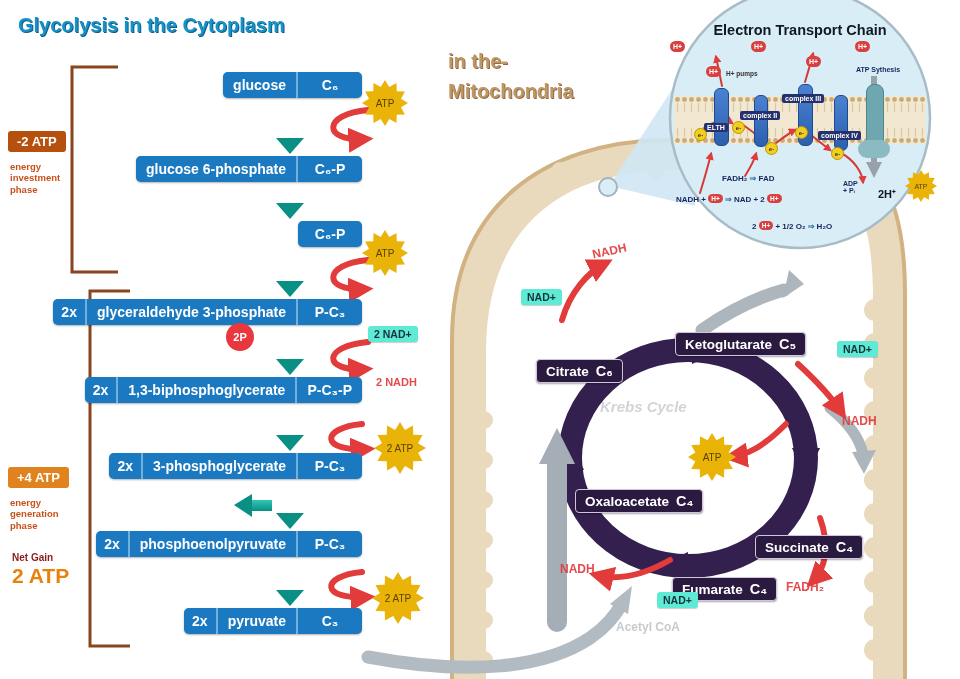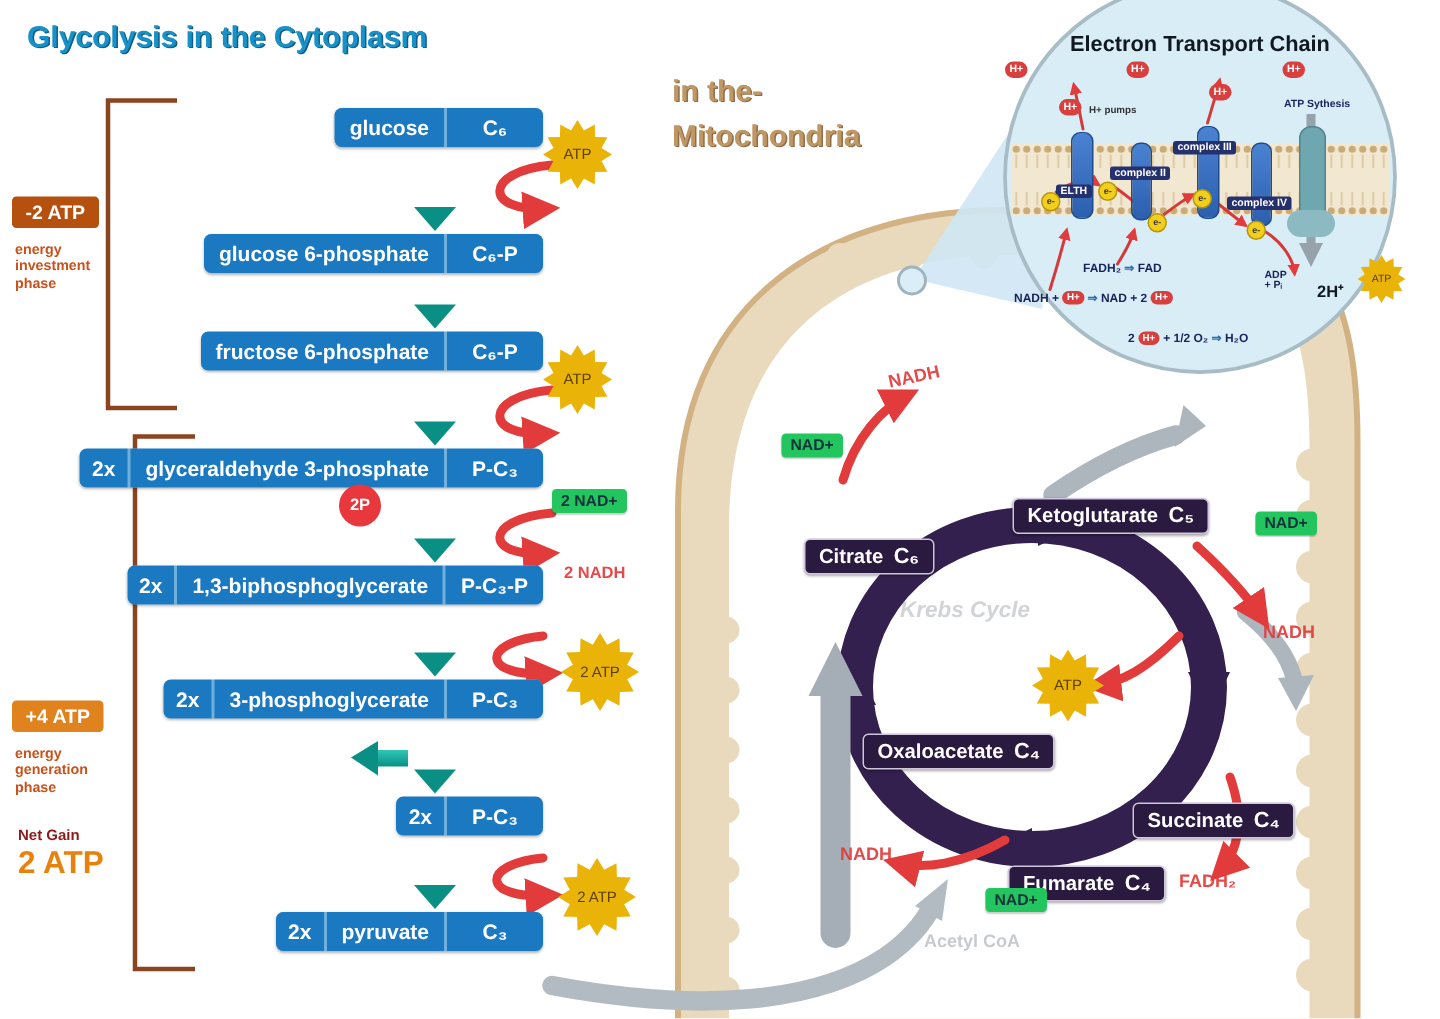--- a/index.html
+++ b/index.html
@@ -27,21 +27,21 @@
   .title-gly{position:absolute;left:18px;top:14px;font-size:20px;font-weight:bold;
              color:#1791c8;text-shadow:1px 1px 0 #0e5e86;}
   .title-mito{position:absolute;font-size:20px;font-weight:bold;color:#b5854b;
               text-shadow:1px 1px 0 #7d5428;opacity:.85;}
 
   .sidebox{position:absolute;color:#fff;font-weight:bold;font-size:13px;
            padding:3px 9px;border-radius:3px;}
   .note{position:absolute;font-size:9.5px;font-weight:bold;color:#c9511a;
         line-height:1.2;white-space:pre-line;}
 
-  .chip-cyan{position:absolute;background:#22c55e;color:#14323c;font-weight:bold;
+  .chip-cyan{position:absolute;background:#5eead4;color:#14323c;font-weight:bold;
              font-size:10.5px;padding:2px 6px;border-radius:3px;box-shadow:0 1px 1px rgba(0,0,0,.2);}
   .redlbl{position:absolute;color:#e23b3b;font-weight:bold;font-size:12px;opacity:.92;}
 
   .p2{position:absolute;width:28px;height:28px;border-radius:50%;background:#e8373d;
       color:#fff;font-weight:bold;font-size:11px;display:flex;align-items:center;justify-content:center;}
 
   
   .kbox{position:absolute;display:flex;align-items:baseline;gap:7px;background:#2a1a3f;
         border:1.5px solid #cfc6dd;border-radius:4px;color:#fff;font-weight:bold;
         font-size:13.5px;padding:3px 9px;white-space:nowrap;box-shadow:0 1px 2px rgba(0,0,0,.35);}
@@ -207,40 +207,40 @@
 
   <div class="grow" style="right:598px;top:72px;">
     <span class="gseg">glucose</span>
     <span class="gseg f">C₆</span>
   </div>
   <div class="grow" style="right:598px;top:156px;">
     <span class="gseg">glucose 6-phosphate</span>
     <span class="gseg f">C₆-P</span>
   </div>
   <div class="grow" style="right:598px;top:221px;">
-    <span class="gseg">fructose 6-phosphate</span>
     <span class="gseg f">C₆-P</span>
   </div>
   <div class="grow" style="right:598px;top:299px;">
     <span class="gseg q">2x</span>
     <span class="gseg">glyceraldehyde 3-phosphate</span>
     <span class="gseg f">P-C₃</span>
   </div>
   <div class="grow" style="right:598px;top:377px;">
     <span class="gseg q">2x</span>
     <span class="gseg">1,3-biphosphoglycerate</span>
     <span class="gseg f">P-C₃-P</span>
   </div>
   <div class="grow" style="right:598px;top:453px;">
     <span class="gseg q">2x</span>
     <span class="gseg">3-phosphoglycerate</span>
     <span class="gseg f">P-C₃</span>
   </div>
   <div class="grow" style="right:598px;top:531px;">
     <span class="gseg q">2x</span>
+    <span class="gseg">phosphoenolpyruvate</span>
     <span class="gseg f">P-C₃</span>
   </div>
   <div class="grow" style="right:598px;top:608px;">
     <span class="gseg q">2x</span>
     <span class="gseg">pyruvate</span>
     <span class="gseg f">C₃</span>
   </div>
 
   <div class="star" style="left:362px;top:80px;width:46px;height:46px;">
       <span>ATP</span>

